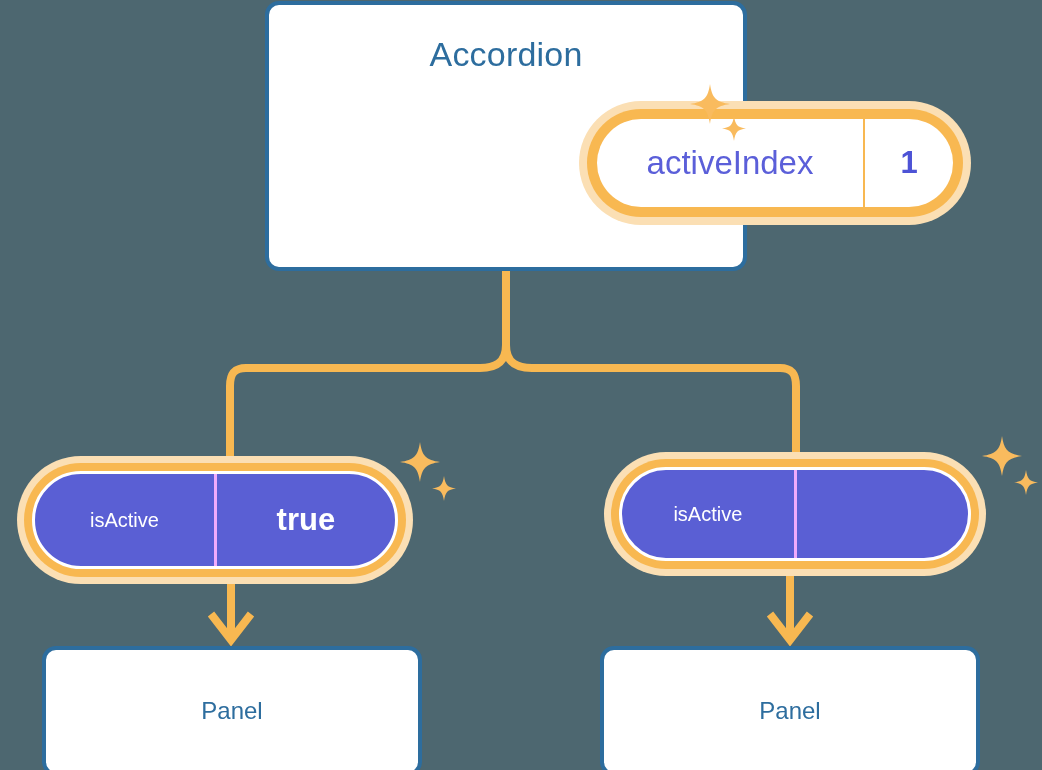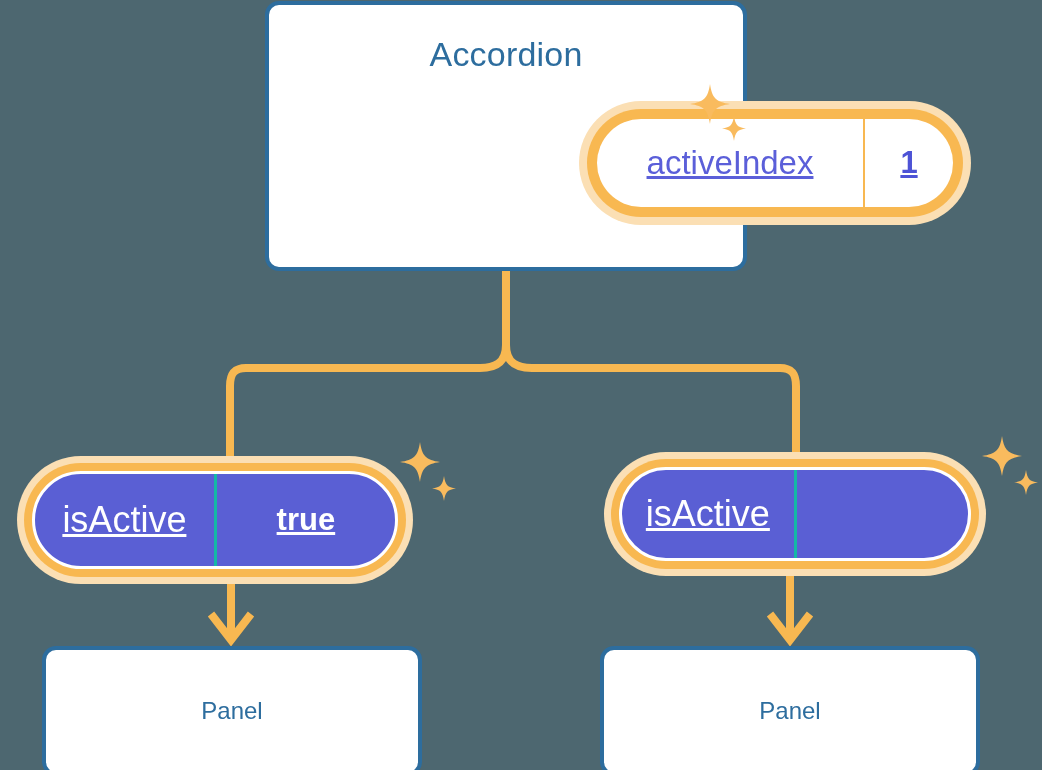--- a/index.html
+++ b/index.html
@@ -85,21 +85,20 @@
     display: flex;
     align-items: center;
     overflow: hidden;
   }
   .pill-key, .pill-val {
     display: flex;
     align-items: center;
     justify-content: center;
     height: 100%;
     box-sizing: border-box;
-    text-decoration: underline;
   }
 
   
   #active-index-pill {
     left: 310px;
     top: 96px;
     width: 392px;
     height: 124px;
   }
   #active-index-pill .pill-outer { background: #fbdfb4; }
@@ -133,22 +132,22 @@
     background: #f8b851;
   }
   .pill-purple .pill-inner {
     left: 15px; top: 15px; right: 15px; bottom: 15px;
     background: #5a5fd4;
     border: 3px solid #ffffff;
   }
   .pill-purple .pill-key {
     flex: 0 0 50.5%;
     color: #ffffff;
-    font-size: 36px;
-    border-right: 3px solid #14b8a6;
+    font-size: 20px;
+    border-right: 3px solid #f0abfc;
   }
   .pill-purple .pill-val {
     flex: 1 1 auto;
     color: #ffffff;
     font-size: 31px;
     font-weight: bold;
   }
 
   #left-pill {
     left: 17px;

